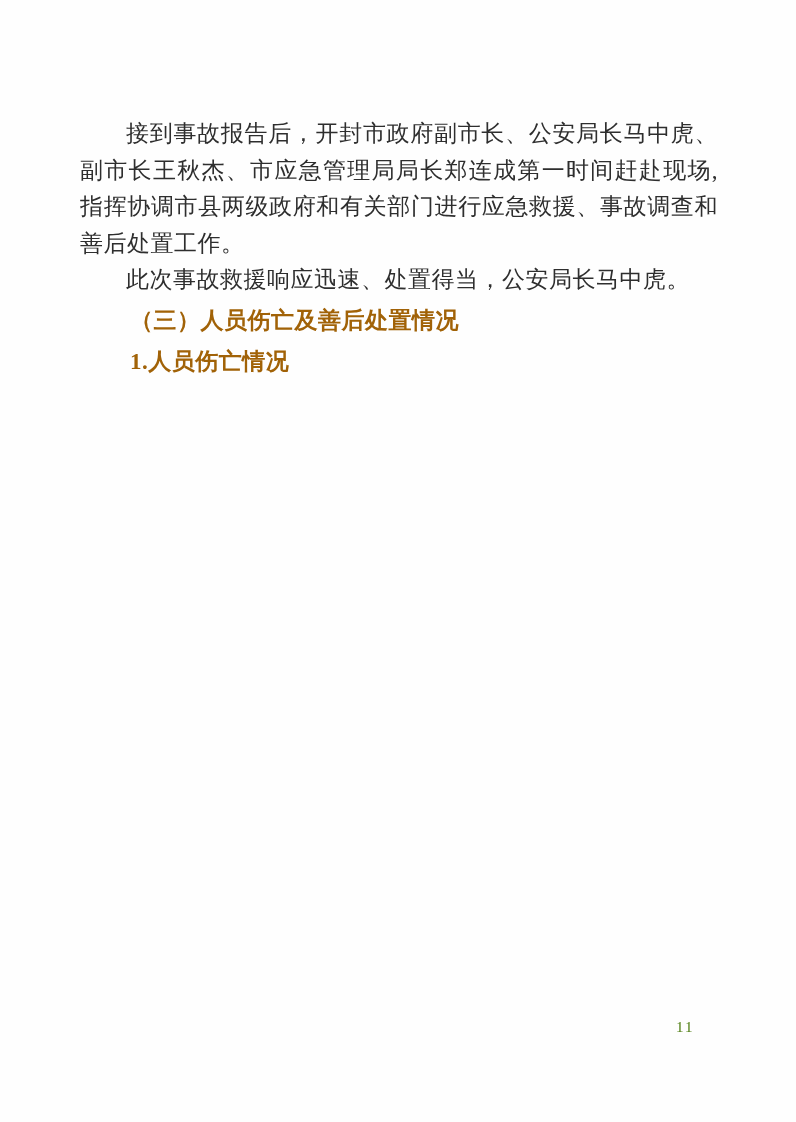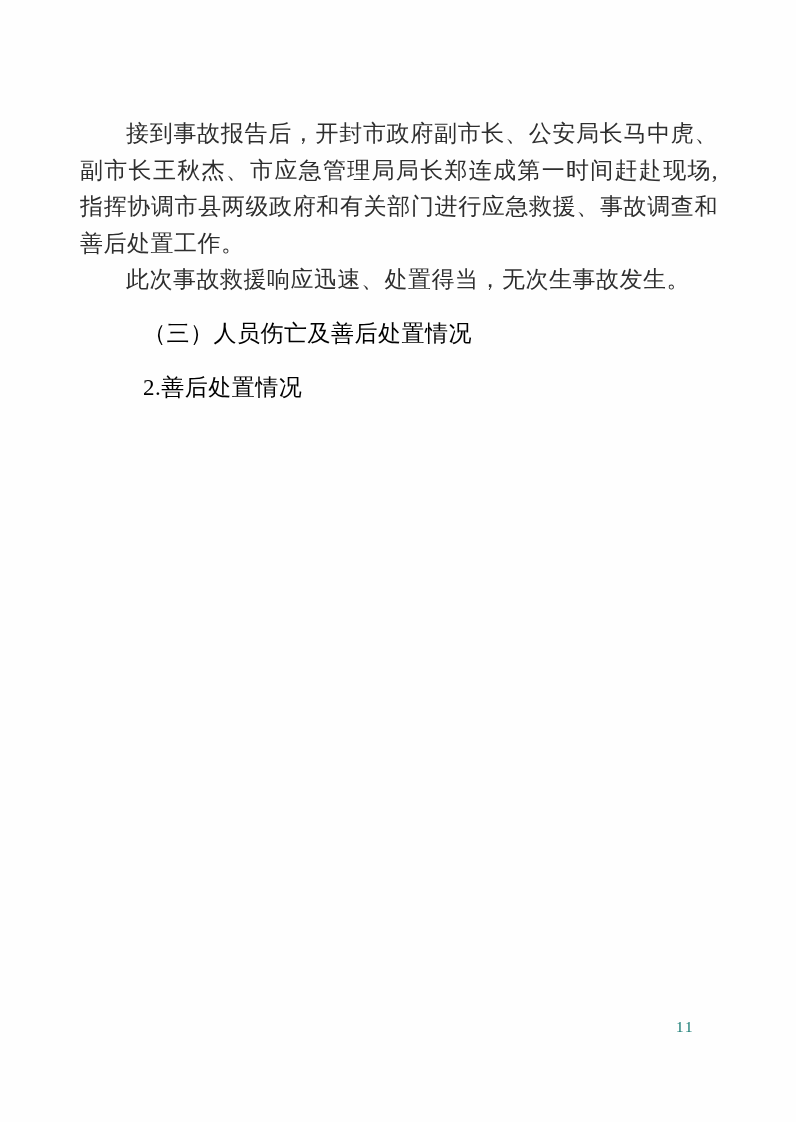--- a/index.html
+++ b/index.html
@@ -26,38 +26,38 @@
     text-align: justify;
     text-justify: inter-ideograph;
     letter-spacing: 0.5px;
   }
   .para {
     margin: 0;
     text-indent: 2em;
   }
   .heading-section,
   .heading-sub {
-    margin: 17px;
+    margin: 4px;
     text-indent: 2em;
-    font-weight: normal;
-    color: #000000;
+    font-weight: bold;
+    color: #a16207;
   }
   .page-number {
     position: absolute;
     left: 676px;
     top: 1019px;
     font-size: 15px;
     letter-spacing: 2px;
-    color: #0f766e;
+    color: #4d7c0f;
   }
 </style>
 </head>
 <body>
 
 <div class="page">
   <div class="content">
     <p class="para">接到事故报告后，开封市政府副市长、公安局长马中虎、副市长王秋杰、市应急管理局局长郑连成第一时间赶赴现场,指挥协调市县两级政府和有关部门进行应急救援、事故调查和善后处置工作。</p>
-    <p class="para">此次事故救援响应迅速、处置得当，无次生事故发生。</p>
+    <p class="para">此次事故救援响应迅速、处置得当，公安局长马中虎。</p>
     <p class="heading-section">（三）人员伤亡及善后处置情况</p>
-    <p class="heading-sub">2.善后处置情况</p>
+    <p class="heading-sub">1.人员伤亡情况</p>
   </div>
   <div class="page-number">11</div>
 </div>
 
 </body></html>

